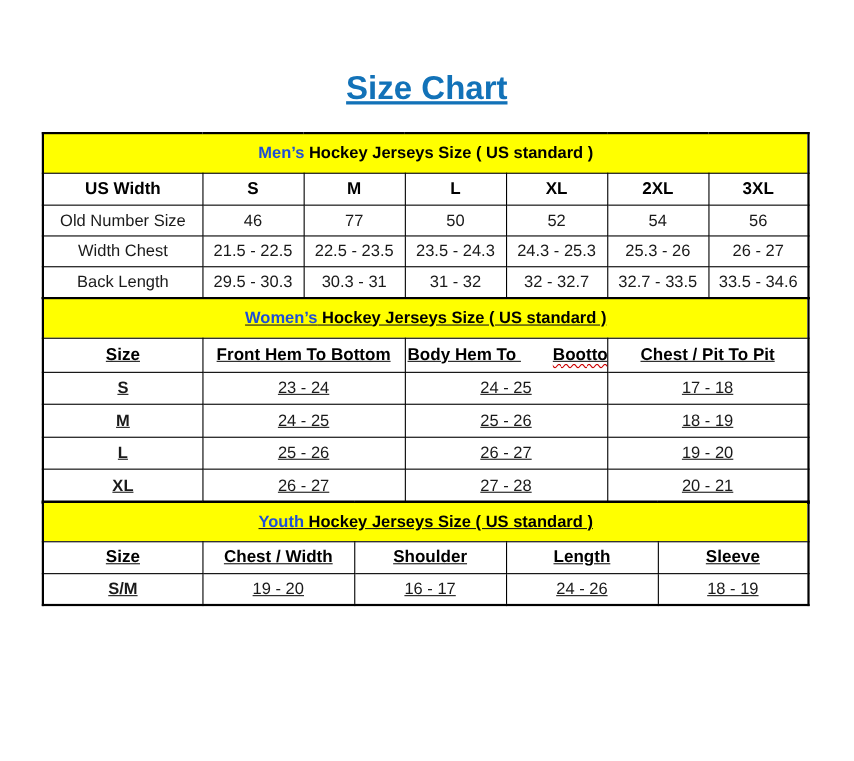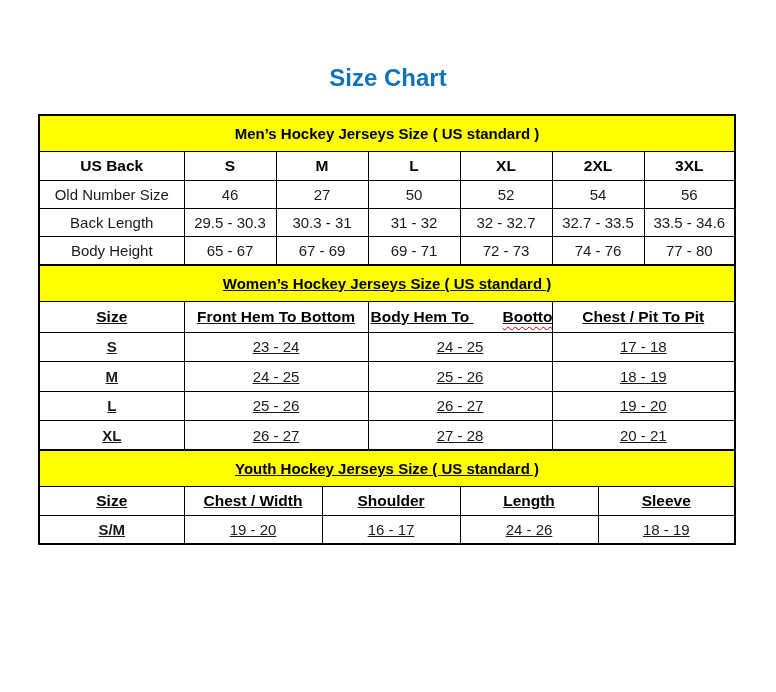--- a/index.html
+++ b/index.html
@@ -10,24 +10,25 @@
   body {
     width: 776px;
     height: 692px;
     overflow: hidden;
     font-family: "Liberation Sans", sans-serif;
     color: #1a1a1a;
   }
   .page-title {
     margin-top: 64px;
     text-align: center;
-    font-size: 24px;
+    font-size: 30px;
     font-weight: bold;
     color: #1272b8;
     letter-spacing: 0px;
+    text-decoration: underline;
   }
   .chart-wrap {
     margin: 22px 0 0 38px;
     width: 696px;
   }
   table.size-table {
     width: 696px;
     table-layout: fixed;
     border-collapse: collapse;
     border: 2.5px solid #000000;
@@ -46,21 +47,21 @@
     white-space: nowrap;
   }
   td.banner {
     background: #ffff00;
     font-size: 17.5px;
     font-weight: bold;
     color: #000000;
     height: 35px;
     border: 2.5px solid #000000;
   }
-  .banner .hl { color: #000000; }
+  .banner .hl { color: #1d4ed8; }
   tr.header-row th {
     font-weight: bold;
     color: #000000;
     height: 28px;
     font-size: 15.5px;
   }
   tr.data-row td { height: 27px; font-weight: normal; }
   tr.data-row td.rowlabel { font-weight: normal; }
   tr.data-row td.rowlabel.bold { font-weight: bold; }
   
@@ -90,54 +91,54 @@
         <col style="width:92px">
         <col style="width:92px">
         <col style="width:92px">
         <col style="width:91px">
     </colgroup>
     <tbody>
         <tr data-name="mens-banner-row">
       <td class="banner" colspan="7" data-name="mens-banner"><span class="hl" data-name="mens-banner-highlight">Men’s</span><span data-name="mens-banner-text"> Hockey Jerseys Size ( US standard )</span></td>
     </tr>
     <tr class="header-row" data-name="mens-header-row">
-      <th data-name="mens-col-header">US Back</th>
+      <th data-name="mens-col-header">US Width</th>
       <th data-name="mens-col-header">S</th>
       <th data-name="mens-col-header">M</th>
       <th data-name="mens-col-header">L</th>
       <th data-name="mens-col-header">XL</th>
       <th data-name="mens-col-header">2XL</th>
       <th data-name="mens-col-header">3XL</th>
     </tr>
     <tr class="data-row" data-name="mens-row-old-number">
       <td class="rowlabel" data-name="mens-row-label">Old Number Size</td>
       <td data-name="mens-cell">46</td>
-      <td data-name="mens-cell">27</td>
+      <td data-name="mens-cell">77</td>
       <td data-name="mens-cell">50</td>
       <td data-name="mens-cell">52</td>
       <td data-name="mens-cell">54</td>
       <td data-name="mens-cell">56</td>
+    </tr>
+    <tr class="data-row" data-name="mens-row-width-chest">
+      <td class="rowlabel" data-name="mens-row-label">Width Chest</td>
+      <td data-name="mens-cell">21.5 - 22.5</td>
+      <td data-name="mens-cell">22.5 - 23.5</td>
+      <td data-name="mens-cell">23.5 - 24.3</td>
+      <td data-name="mens-cell">24.3 - 25.3</td>
+      <td data-name="mens-cell">25.3 - 26</td>
+      <td data-name="mens-cell">26 - 27</td>
     </tr>
     <tr class="data-row" data-name="mens-row-back-length">
       <td class="rowlabel" data-name="mens-row-label">Back Length</td>
       <td data-name="mens-cell">29.5 - 30.3</td>
       <td data-name="mens-cell">30.3 - 31</td>
       <td data-name="mens-cell">31 - 32</td>
       <td data-name="mens-cell">32 - 32.7</td>
       <td data-name="mens-cell">32.7 - 33.5</td>
       <td data-name="mens-cell">33.5 - 34.6</td>
-    </tr>
-    <tr class="data-row" data-name="mens-row-body-height">
-      <td class="rowlabel" data-name="mens-row-label">Body Height</td>
-      <td data-name="mens-cell">65 - 67</td>
-      <td data-name="mens-cell">67 - 69</td>
-      <td data-name="mens-cell">69 - 71</td>
-      <td data-name="mens-cell">72 - 73</td>
-      <td data-name="mens-cell">74 - 76</td>
-      <td data-name="mens-cell">77 - 80</td>
     </tr>
   </tbody>
     </table>
 
   <table class="size-table" data-name="womens-size-table">
     <colgroup>
       <col style="width:145px">
         <col style="width:184px">
         <col style="width:184px">
         <col style="width:183px">

